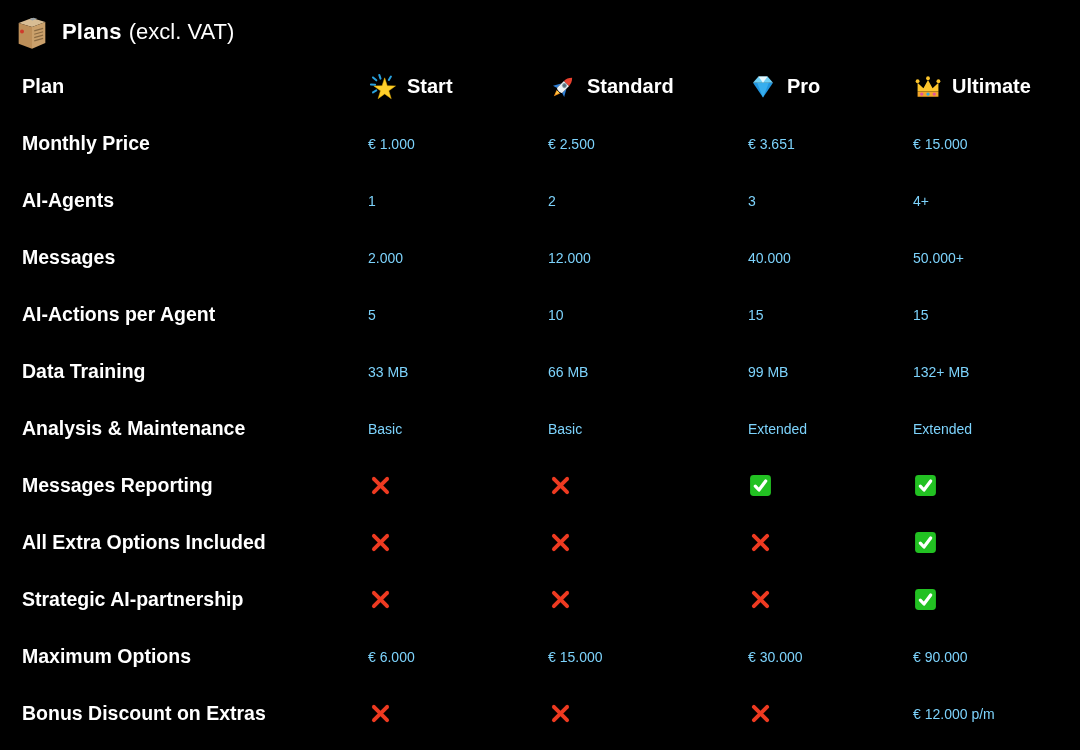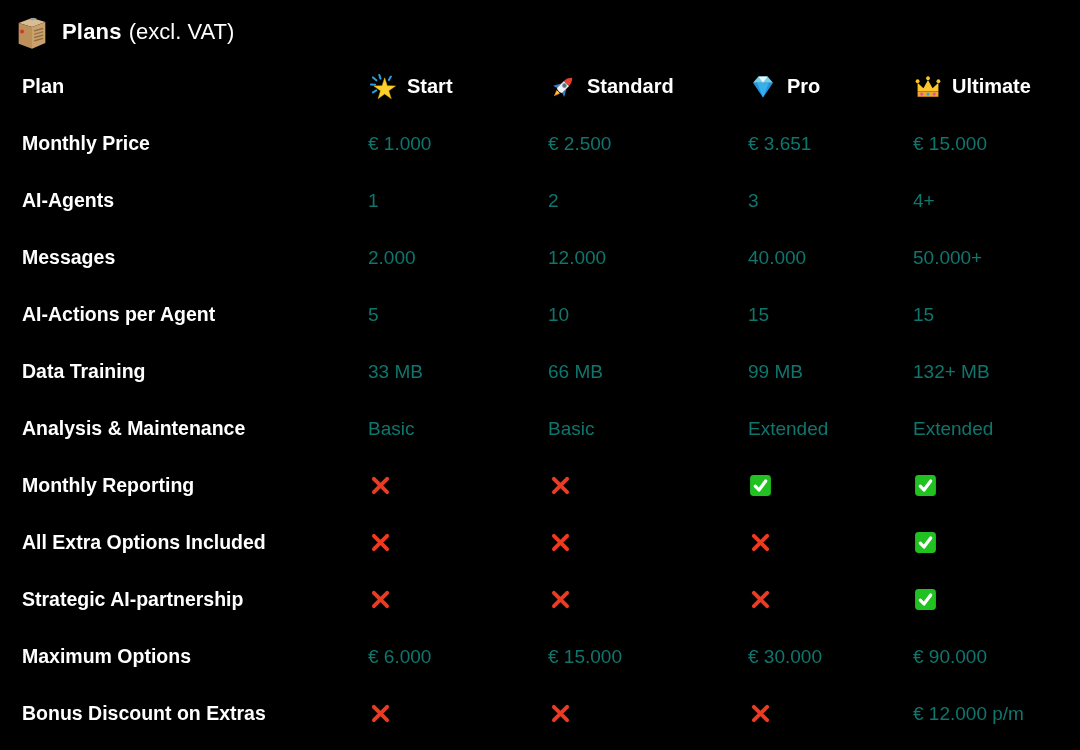--- a/index.html
+++ b/index.html
@@ -38,22 +38,22 @@
   }
   .table {
     display: grid;
     grid-template-columns: 346px 180px 200px 165px 175px;
     grid-auto-rows: 57px;
     padding-left: 22px;
   }
   .cell {
     display: flex;
     align-items: center;
-    font-size: 19px;
-    color: #0f766e;
+    font-size: 14px;
+    color: #7dd3fc;
     white-space: nowrap;
   }
   .cell.label {
     font-weight: 700;
     font-size: 19.5px;
     color: #ffffff;
   }
   .cell.header {
     font-weight: 700;
     font-size: 20px;
@@ -171,21 +171,21 @@
       <div class="cell label">Data Training</div>
       <div class="cell value">33 MB</div>
       <div class="cell value">66 MB</div>
       <div class="cell value">99 MB</div>
       <div class="cell value">132+ MB</div>
       <div class="cell label">Analysis &amp; Maintenance</div>
       <div class="cell value">Basic</div>
       <div class="cell value">Basic</div>
       <div class="cell value">Extended</div>
       <div class="cell value">Extended</div>
-      <div class="cell label">Monthly Reporting</div>
+      <div class="cell label">Messages Reporting</div>
       <div class="cell value">
         <span class="value-icon">
           <svg viewBox="0 0 36 36" aria-hidden="true">
     <g stroke="#ee3a21" stroke-width="5.6" stroke-linecap="round">
       <line x1="8.5" y1="8.5" x2="27.5" y2="27.5"></line>
       <line x1="27.5" y1="8.5" x2="8.5" y2="27.5"></line>
     </g>
   </svg>
         </span>
       </div>

